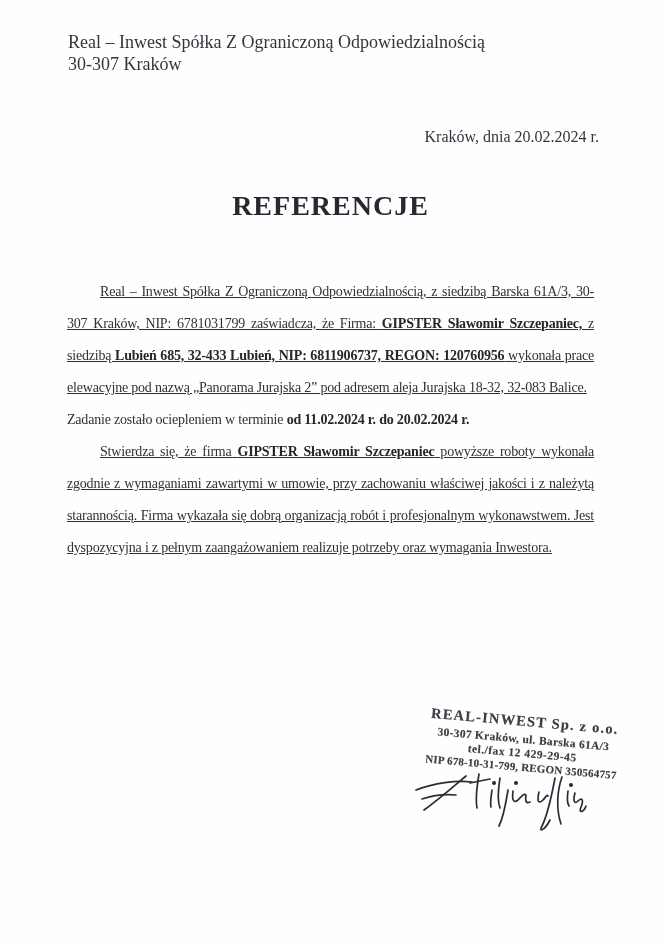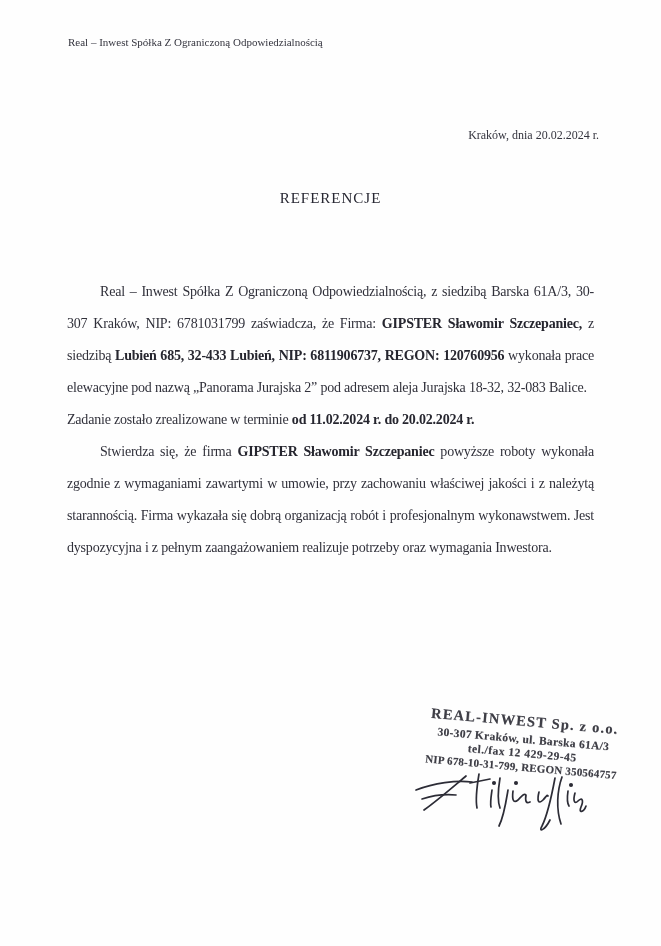--- a/index.html
+++ b/index.html
@@ -13,54 +13,54 @@
     height: 946px;
     background: #fefefe;
     font-family: "Liberation Serif", "DejaVu Serif", serif;
     color: #30303a;
     overflow: hidden;
   }
   .sender {
     position: absolute;
     left: 68px;
     top: 31px;
-    font-size: 11px;
+    font-size: 18px;
     line-height: 22px;
     color: #34343e;
   }
   .dateline {
     position: absolute;
     right: 62px;
     top: 128px;
-    font-size: 12px;
+    font-size: 16px;
     color: #34343e;
   }
   .doc-title {
     position: absolute;
     left: 0;
     right: 0;
     top: 190px;
     text-align: center;
-    font-size: 15px;
-    font-weight: normal;
+    font-size: 28px;
+    font-weight: bold;
     letter-spacing: 1px;
     color: #282833;
   }
   .body-text {
     position: absolute;
     left: 67px;
     right: 67px;
     top: 276px;
     font-size: 14px;
     line-height: 32px;
     text-align: justify;
     letter-spacing: -0.2px;
   }
   .para { margin: 0; }
-  .para.indent { text-indent: 33px; }
+  .para.indent { text-indent: 33px; text-decoration: underline; }
   .para b { font-weight: bold; color: #26262f; }
   .stamp {
     position: absolute;
     left: 424px;
     top: 704px;
     width: 204px;
     transform: rotate(5deg);
     transform-origin: left top;
     text-align: center;
     font-weight: bold;
@@ -81,31 +81,32 @@
   .signature svg { display: block; width: 100%; height: 100%; }
   .signature path, .signature circle { stroke: #2c2c36; }
 </style>
 </head>
 <body>
 
 <div class="sheet">
 
   <div class="sender">
     <div>Real – Inwest Spółka Z Ograniczoną Odpowiedzialnością</div>
+    <div>30-307 Kraków</div>
   </div>
 
   <div class="dateline">Kraków, dnia 20.02.2024 r.</div>
 
   <div class="doc-title">REFERENCJE</div>
 
   <div class="body-text">
     <p class="para indent"><span>Real – Inwest Spółka Z Ograniczoną Odpowiedzialnością, z siedzibą Barska 61A/3, 30-307 Kraków, NIP: 6781031799 zaświadcza, że Firma: </span><b>GIPSTER Sławomir Szczepaniec,</b><span> z siedzibą </span><b>Lubień 685, 32-433 Lubień, NIP: 6811906737, REGON: 120760956</b><span> wykonała prace elewacyjne pod nazwą „Panorama Jurajska 2” pod adresem aleja Jurajska 18-32, 32-083 Balice.</span></p>
 
 
-    <p class="para"><span>Zadanie zostało zrealizowane w terminie </span><b>od 11.02.2024 r. do 20.02.2024 r.</b></p>
+    <p class="para"><span>Zadanie zostało ociepleniem w terminie </span><b>od 11.02.2024 r. do 20.02.2024 r.</b></p>
 
 
     <p class="para indent"><span>Stwierdza się, że firma </span><b>GIPSTER Sławomir Szczepaniec</b><span> powyższe roboty wykonała zgodnie z wymaganiami zawartymi w umowie, przy zachowaniu właściwej jakości i z należytą starannością. Firma wykazała się dobrą organizacją robót i profesjonalnym wykonawstwem. Jest dyspozycyjna i z pełnym zaangażowaniem realizuje potrzeby oraz wymagania Inwestora.</span></p>
   </div>
 
   <div class="stamp">
     <div class="stamp-line-1">REAL-INWEST Sp. z o.o.</div>
     <div class="stamp-line-2">30-307 Kraków, ul. Barska 61A/3</div>
     <div class="stamp-line-3">tel./fax 12 429-29-45</div>
     <div class="stamp-line-4">NIP 678-10-31-799, REGON 350564757</div>

